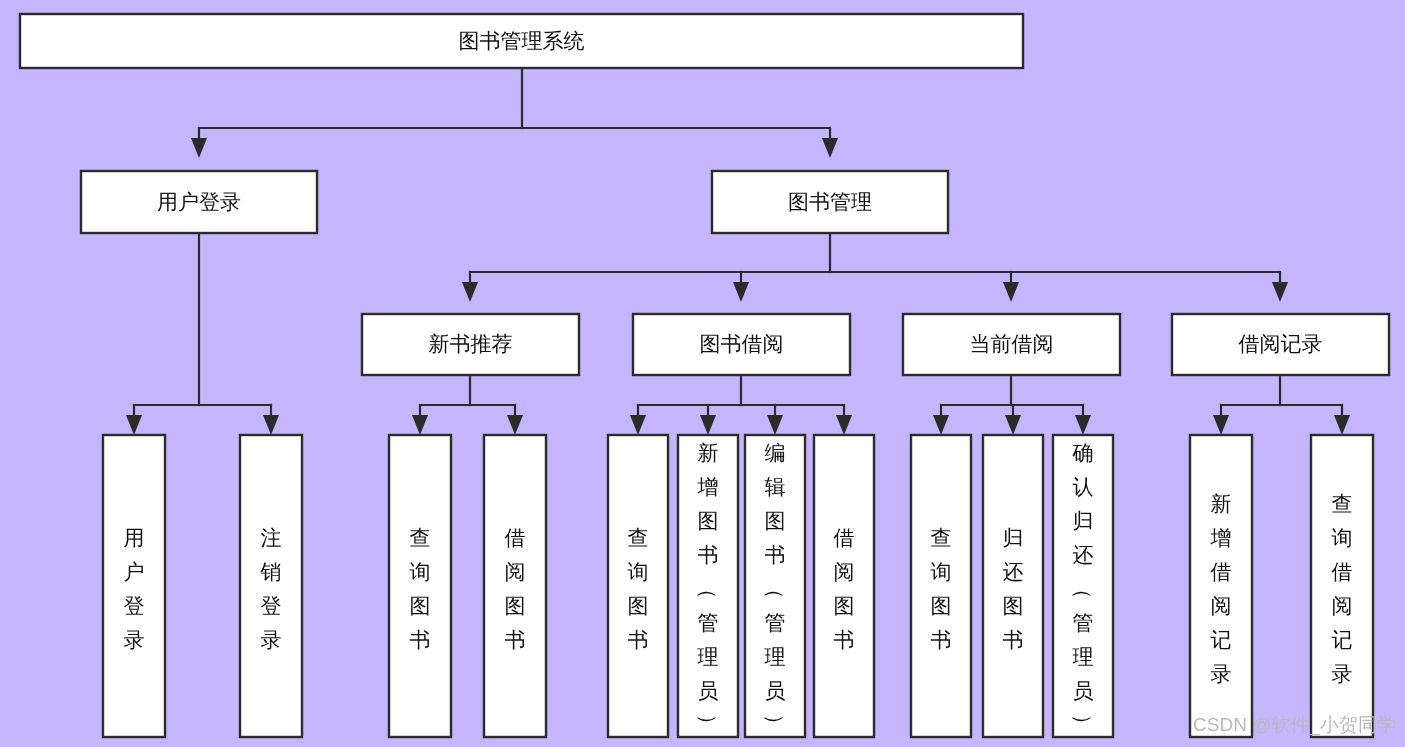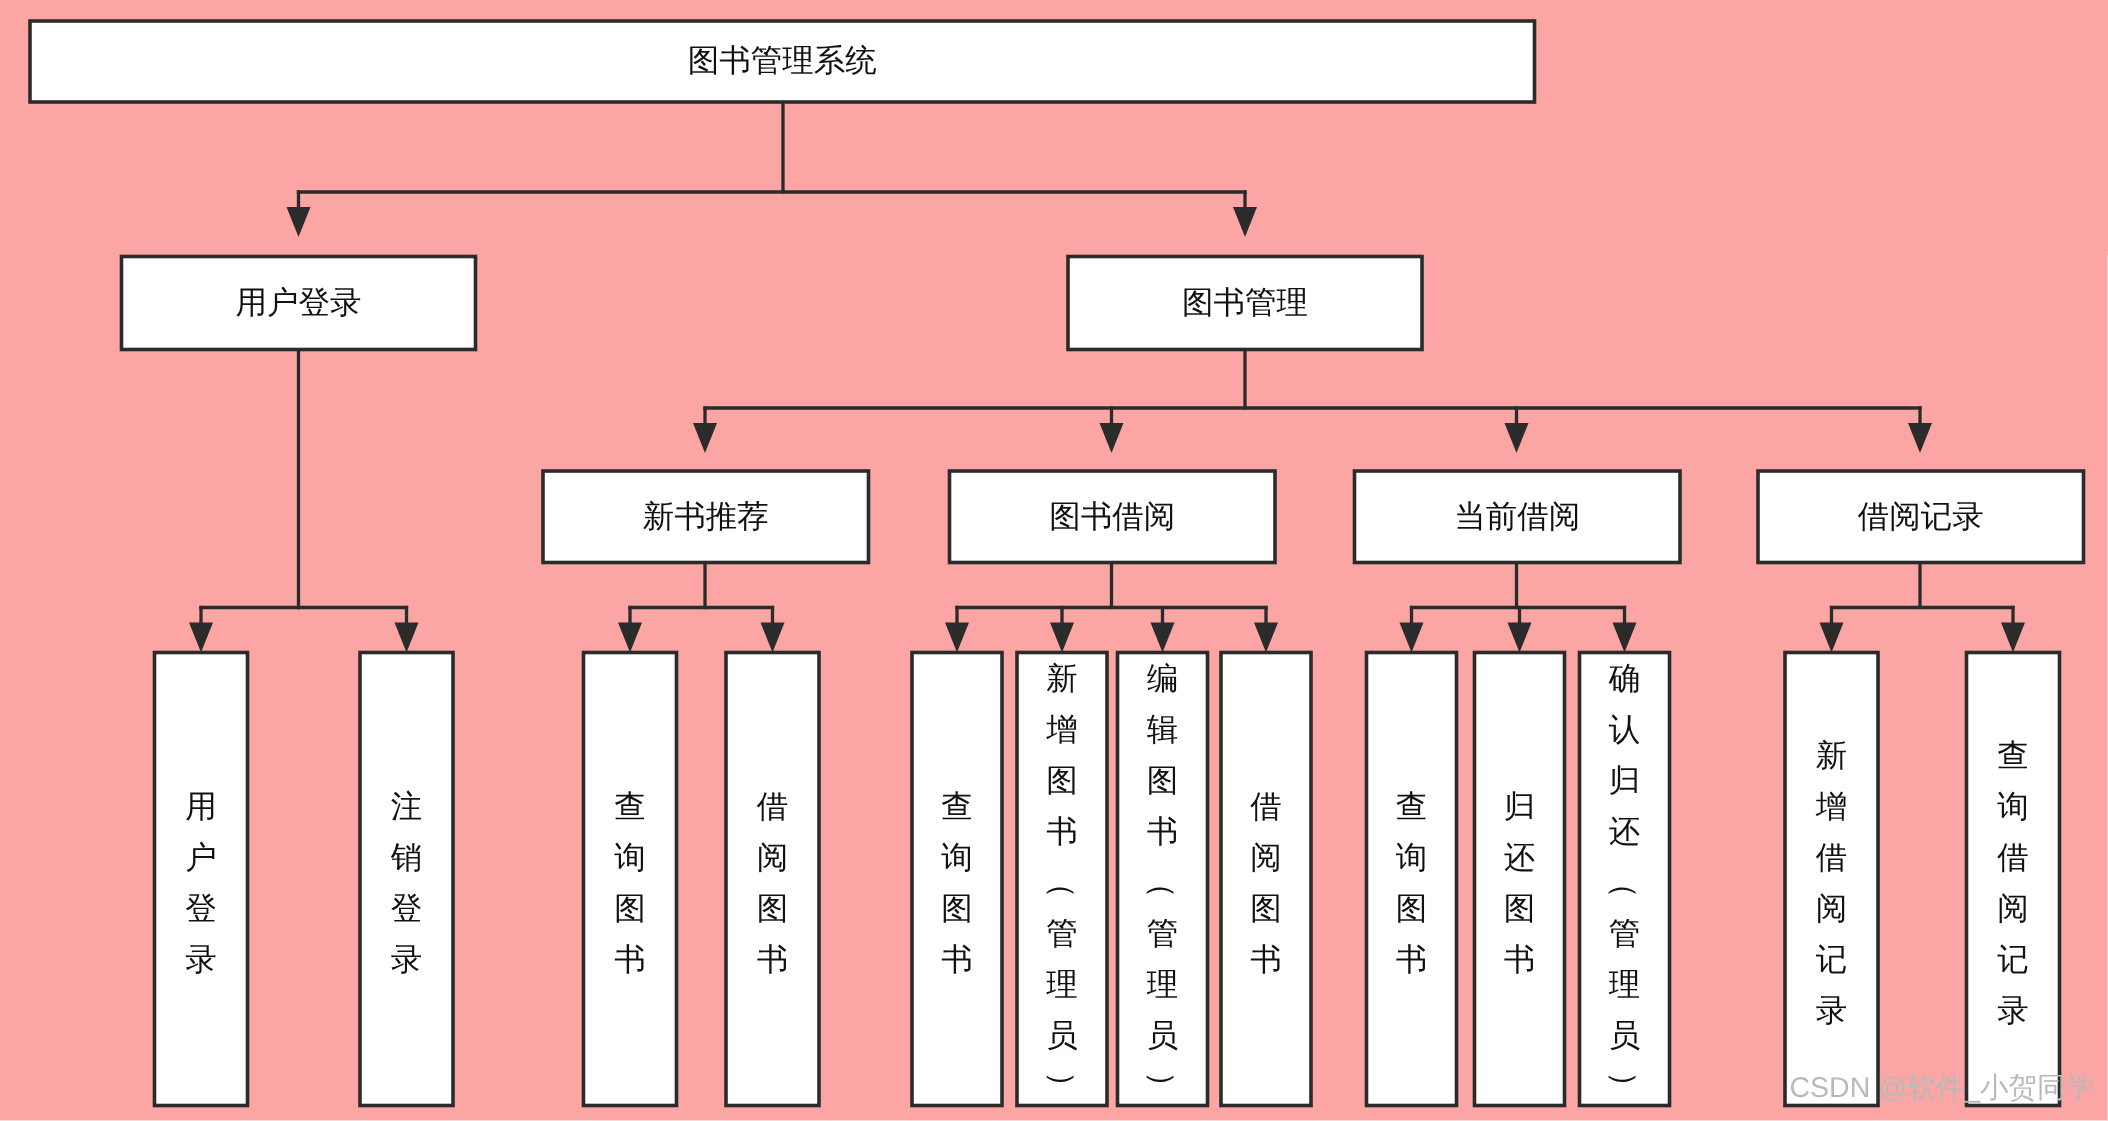--- a/index.html
+++ b/index.html
@@ -7,21 +7,21 @@
     padding: 0;
     background: #ffffff;
   }
   body {
     font-family: "Liberation Sans", "DejaVu Sans", sans-serif;
   }
   #diagram-root {
     position: relative;
     width: 1405px;
     height: 747px;
-    background: #fca5a5;
+    background: #c4b5fd;
     overflow: hidden;
   }
   svg#tree-svg {
     position: absolute;
     left: 0;
     top: 0;
     width: 1405px;
     height: 747px;
     display: block;
   }

